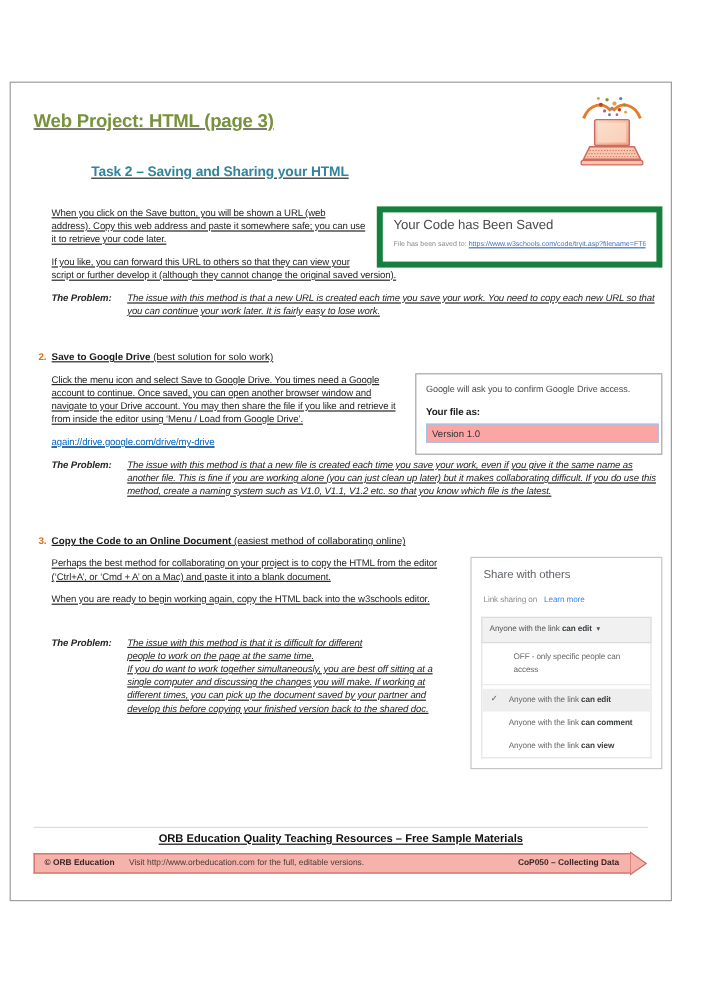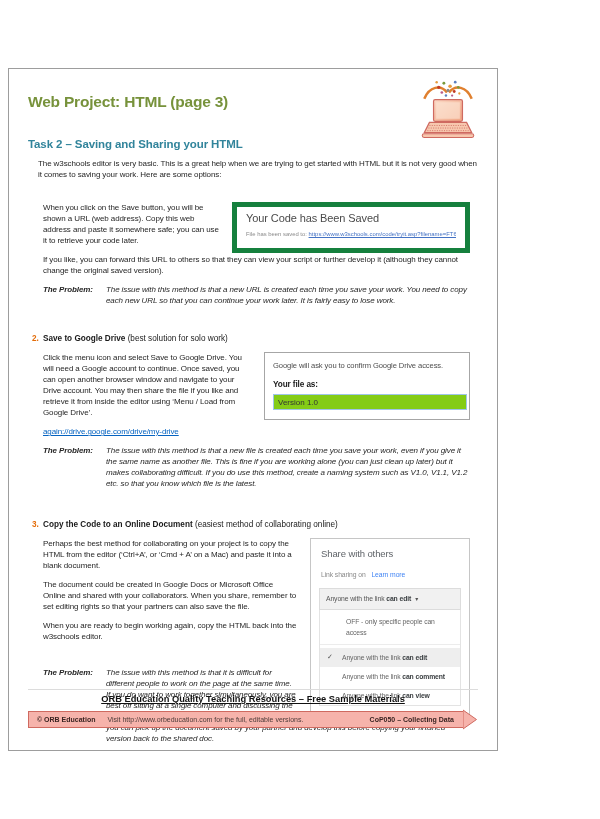--- a/index.html
+++ b/index.html
@@ -1,24 +1,24 @@
 <!DOCTYPE html>
 <html><head>
 <meta charset="utf-8">
 <style>
   * { margin:0; padding:0; box-sizing:border-box; }
   html,body { width:600px; height:819px; background:#ffffff; font-family:"Liberation Sans", sans-serif; color:#262626; }
   .page-frame {
-    position:absolute; left:8px; top:68px; width:490px; height:683px;
-    border:1.5px solid #9d9d9d; background:#fff; padding:24px 27px 0 19px;
+    position:absolute; left:8px; top:68px; width:552px; height:683px;
+    border:1.5px solid #9d9d9d; background:#fff; padding:24px 7px 0 19px;text-decoration:underline;
   }
   
   .doc-title { font-size:15.5px; font-weight:bold; color:#77923b; letter-spacing:-0.2px; }
   .laptop { position:absolute; top:8px; right:16px; width:66px; height:66px; }
-  .task-heading { margin-top:27px; font-size:11.5px; font-weight:bold; color:#31849b; letter-spacing:-0.1px; }
+  .task-heading { margin-top:27px; font-size:11.5px; font-weight:bold; color:#31849b; letter-spacing:-0.1px;margin-left:48px; }
   .intro { margin:8px 0 0 10px; font-size:8px; line-height:11px; letter-spacing:-0.1px; width:444px; }
 
   
   .section { margin-top:22px; }
   .sec-head { margin-left:4px; font-size:8.2px; line-height:11px; }
   .sec-num { display:inline-block; width:11px; color:#e36c09; font-weight:bold; }
   .sec-title { font-weight:bold; color:#1a1a1a; }
   .sec-sub { color:#1a1a1a; }
   .sec-body { margin-left:15px; margin-top:8px; font-size:8px; line-height:11px; letter-spacing:-0.1px; }
   .sec-body::after { content:""; display:block; clear:both; }
@@ -32,21 +32,21 @@
   
   .saved-box { float:right; width:238px; border:5px solid #15803d; background:#fff; padding:6px 9px 8px 9px; margin-left:9px; }
   .saved-title { font-size:11px; color:#4a4a4a; letter-spacing:-0.1px; }
   .saved-row { margin-top:5px; font-size:5.9px; color:#8a8a8a; letter-spacing:0; white-space:nowrap; overflow:hidden; }
   .saved-row .link { color:#4472c4; }
 
   
   .gdrive-box { float:right; width:206px; border:1px solid #a6a6a6; background:#fff; padding:7px 8px 9px 8px; margin-left:10px; }
   .gdrive-confirm { font-size:7.6px; color:#4d4d4d; letter-spacing:-0.1px; }
   .gdrive-label { font-size:8.2px; font-weight:bold; color:#1a1a1a; margin-top:8px; }
-  .gdrive-input { display:block; width:194px; margin-top:4px; border:1px solid #9fc5e8; font-size:8px; color:#333; padding:2px 4px; height:16px; font-family:"Liberation Sans", sans-serif; background:#84cc16; }
+  .gdrive-input { display:block; width:194px; margin-top:4px; border:1px solid #9fc5e8; font-size:8px; color:#333; padding:2px 4px; height:16px; font-family:"Liberation Sans", sans-serif; background:#fca5a5; }
 
   
   .share-box { float:right; width:160px; border:1px solid #c6c6c6; background:#fff; padding:9px 0 8px 0; margin-left:13px; font-style:normal; }
   .share-title { font-size:9.5px; color:#5f6368; padding:0 10px; }
   .share-link-row { margin-top:10px; padding:0 10px; font-size:6.8px; color:#8a8a8a; }
   .learn-more { color:#4285f4; text-decoration:none; margin-left:4px; }
   .share-dd { margin:8px 8px 0 8px; background:#f1f1f1; border:1px solid #dcdcdc; font-size:6.8px; color:#555; padding:4px 6px; cursor:pointer; }
   .share-dd .b, .share-opt .b { font-weight:bold; color:#3c4043; }
   .dd-caret { margin-left:4px; font-size:6px; color:#555; }
   .share-menu { margin:0 8px; border:1px solid #e3e3e3; border-top:none; }
@@ -97,21 +97,20 @@
     <rect x="17" y="22" width="28" height="21" rx="1.5" fill="url(#lg)" stroke="#cf6a60" stroke-width="1.2"></rect>
     <rect x="19.5" y="24.5" width="23" height="16" fill="#fce3d3" opacity="0.65"></rect>
     <path d="M13,44 L49,44 L54,54 L8,54 Z" fill="#f7c7ae" stroke="#cf6a60" stroke-width="1.2"></path>
     <path d="M13,47 h36" stroke="#cf6a60" stroke-width="0.8" stroke-dasharray="1,1.3"></path>
     <path d="M12,49.5 h38" stroke="#cf6a60" stroke-width="0.8" stroke-dasharray="1,1.3"></path>
     <path d="M11,52 h40" stroke="#cf6a60" stroke-width="0.8" stroke-dasharray="1,1.3"></path>
     <rect x="6" y="55" width="50" height="3.6" rx="1.8" fill="#f7c7ae" stroke="#cf6a60" stroke-width="1"></rect>
   </svg>
 
   <div class="task-heading">Task 2 – Saving and Sharing your HTML</div>
-  <div class="intro">The w3schools editor is very basic.  This is a great help when we are trying to get started with HTML but it is not very good when it comes to saving your work.  Here are some options:</div>
 
   <div class="section">
     <div class="sec-body">
       <div class="saved-box">
         <div class="saved-title">Your Code has Been Saved</div>
         <div class="saved-row">
           <span>File has been saved to:</span>
           <span class="link">https://www.w3schools.com/code/tryit.asp?filename=FT6SJ4HSS1XE</span>
         </div>
       </div>
@@ -128,21 +127,21 @@
     <div class="sec-head">
       <span class="sec-num">2.</span><span class="sec-title">Save to Google Drive</span>
       <span class="sec-sub">(best solution for solo work)</span>
     </div>
     <div class="sec-body">
       <div class="gdrive-box">
         <div class="gdrive-confirm">Google will ask you to confirm Google Drive access.</div>
         <div class="gdrive-label">Your file as:</div>
         <input class="gdrive-input" type="text" value="Version 1.0" style="">
       </div>
-      <p>Click the menu icon and select Save to Google Drive.  You will need a Google account to continue.  Once saved, you can open another browser window and navigate to your Drive account.  You may then share the file if you like and retrieve it from inside the editor using ‘Menu / Load from Google Drive’.</p>
+      <p>Click the menu icon and select Save to Google Drive.  You times need a Google account to continue.  Once saved, you can open another browser window and navigate to your Drive account.  You may then share the file if you like and retrieve it from inside the editor using ‘Menu / Load from Google Drive’.</p>
       <p><a>again://drive.google.com/drive/my-drive</a></p>
       <div class="problem">
         <span class="problem-label">The Problem:</span>
         <span class="problem-part">The issue with this method is that a new file is created each time you save your work, even if you give it the same name as another file.  This is fine if you are working alone (you can just clean up later) but it makes collaborating difficult.  If you do use this method, create a naming system such as V1.0, V1.1, V1.2 etc. so that you know which file is the latest.</span>
       </div>
     </div>
   </div>
 
   <div class="section" style="margin-top:30px;">
     <div class="sec-head">
@@ -169,21 +168,20 @@
           </div>
           <div class="share-opt">
             <span>Anyone with the link </span><span class="b">can comment</span>
           </div>
           <div class="share-opt">
             <span>Anyone with the link </span><span class="b">can view</span>
           </div>
         </div>
       </div>
       <p>Perhaps the best method for collaborating on your project is to copy the HTML from the editor (‘Ctrl+A’, or ‘Cmd + A’ on a Mac) and paste it into a blank document.</p>
-      <p>The document could be created in Google Docs or Microsoft Office Online and shared with your collaborators.  When you share, remember to set editing rights so that your partners can also save the file.</p>
       <p>When you are ready to begin working again, copy the HTML back into the w3schools editor.</p>
       <div class="problem">
         <span class="problem-label">The Problem:</span>
         <span class="problem-part problem-narrow">The issue with this method is that it is difficult for different people to work on the page at the same time.</span>
         <span class="problem-part">If you do want to work together simultaneously, you are best off sitting at a single computer and discussing the changes you will make.  If working at different times, you can pick up the document saved by your partner and develop this before copying your finished version back to the shared doc.</span>
       </div>
     </div>
   </div>
 
   <div class="footer">

